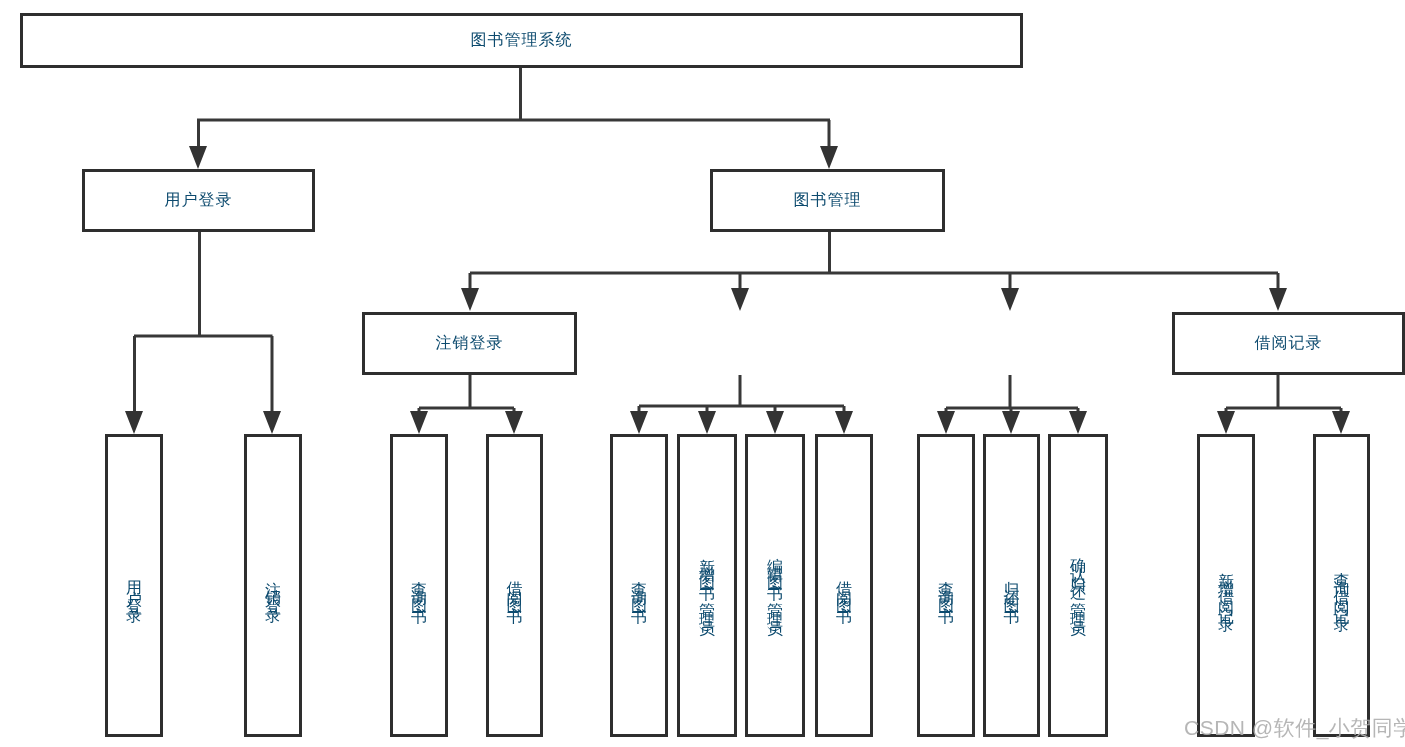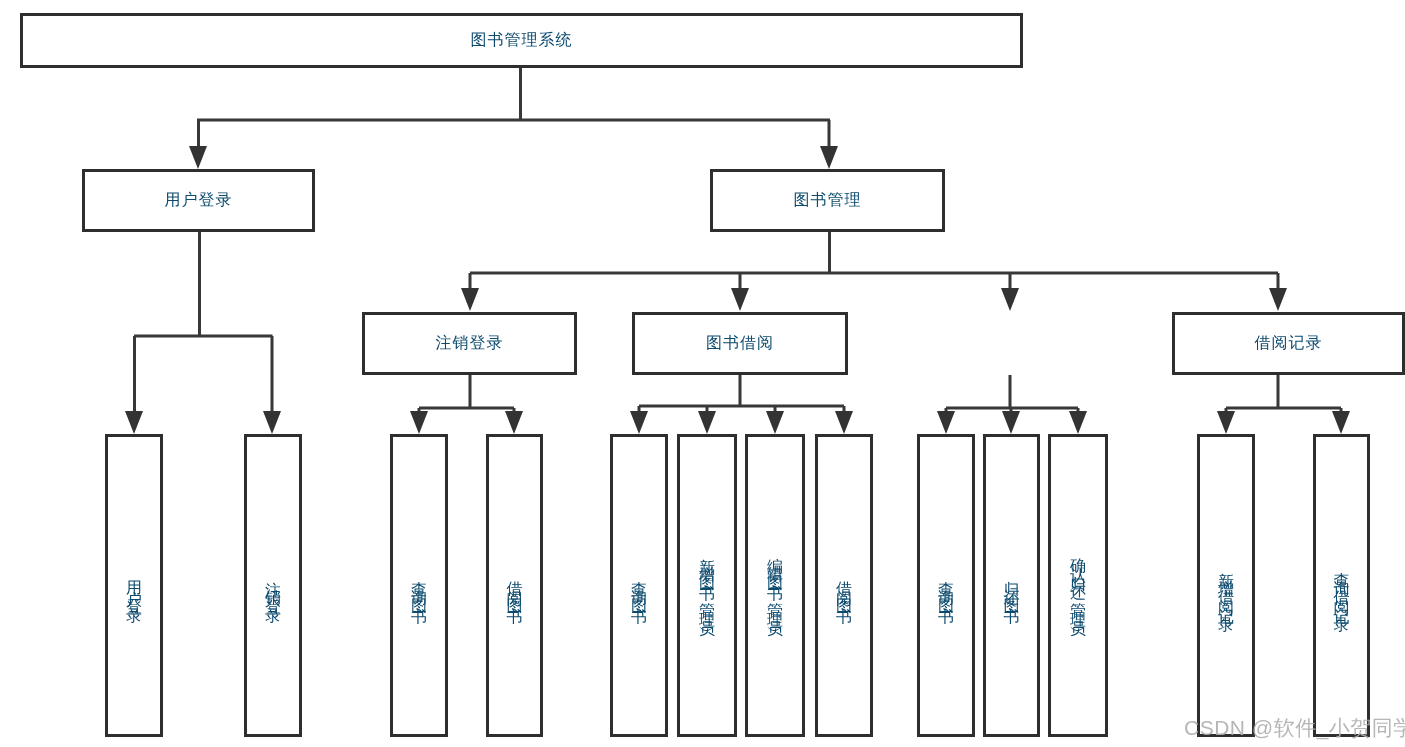--- a/index.html
+++ b/index.html
@@ -90,21 +90,20 @@
              M1217 411 L1235 411 L1226 434 Z
              M1332 411 L1350 411 L1341 434 Z"></path>
   </svg>
 
   <div class="box hbox" style="left:20px; top:13px; width:1003px; height:55px;">图书管理系统</div>
 
   <div class="box hbox" style="left:82px; top:169px; width:233px; height:63px;">用户登录</div>
   <div class="box hbox" style="left:710px; top:169px; width:235px; height:63px;">图书管理</div>
 
   <div class="box hbox" style="left:362px; top:312px; width:215px; height:63px;">注销登录</div>
-  <div class="box hbox" style="left:632px; top:312px; width:216px; height:63px;">图书借阅</div>
   <div class="box hbox" style="left:1172px; top:312px; width:233px; height:63px;">借阅记录</div>
 
   <div class="box vbox" style="left:105px; top:434px; width:58px; height:303px;">用户登录</div>
   <div class="box vbox" style="left:244px; top:434px; width:58px; height:303px;">注销登录</div>
 
   <div class="box vbox" style="left:390px; top:434px; width:58px; height:303px;">查询图书</div>
   <div class="box vbox" style="left:486px; top:434px; width:57px; height:303px;">借阅图书</div>
 
   <div class="box vbox" style="left:610px; top:434px; width:58px; height:303px;">查询图书</div>
   <div class="box vbox" style="left:677px; top:434px; width:60px; height:303px;">新增图书（管理员）</div>

